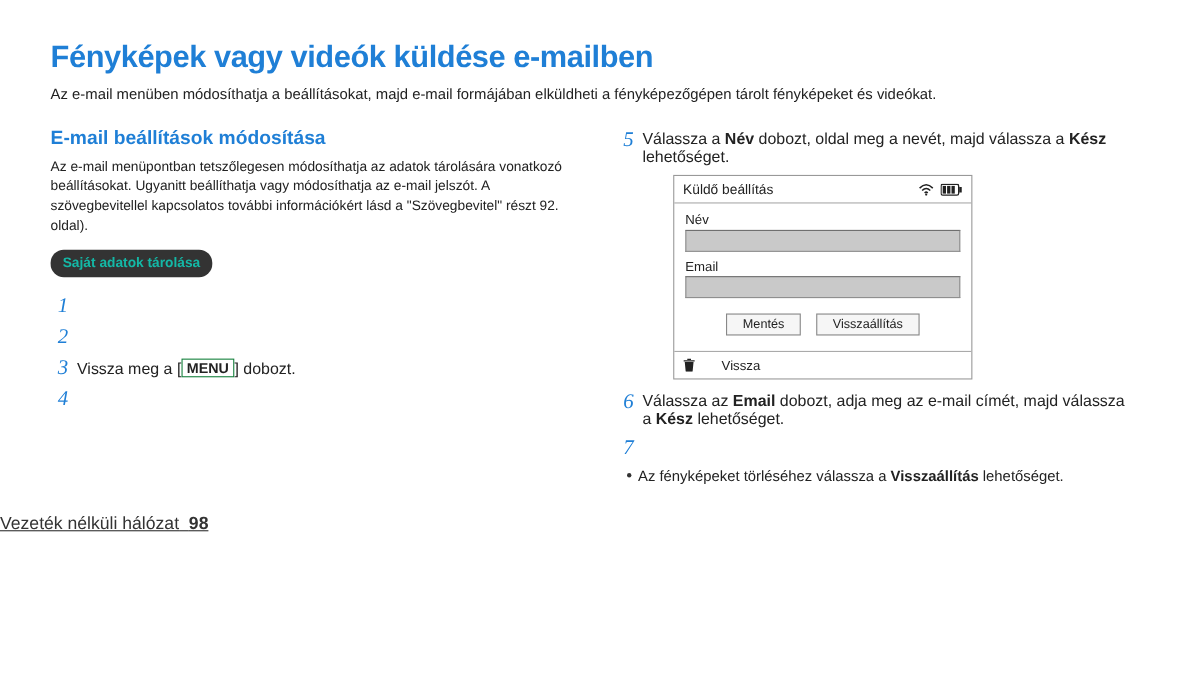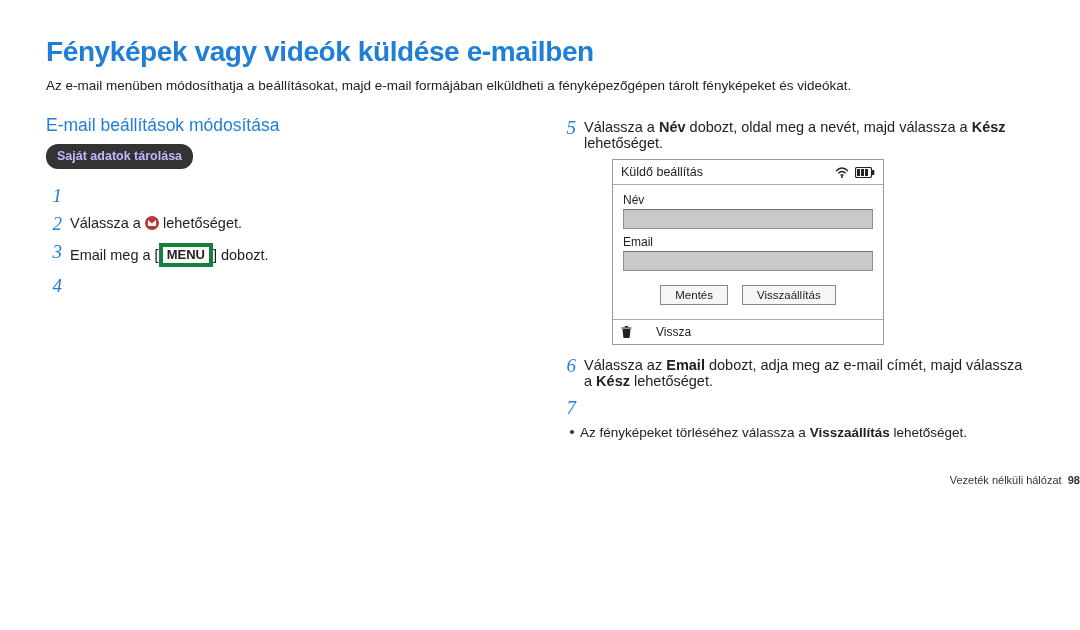--- a/index.html
+++ b/index.html
@@ -4,82 +4,80 @@
 <style>
   html, body { margin:0; padding:0; font-family: "Segoe UI", Arial, Helvetica, sans-serif; color:#222; background:#fff; }
   .page { width:1080px; height:502px; position:relative; box-sizing:border-box; padding:28px 46px 16px 46px; }
 
   h1 { color:#1f7fd6; font-size:28px; font-weight:700; margin:8px 0 10px 0; letter-spacing:-0.4px; }
   .lead { font-size:13.5px; margin:0 0 18px 0; }
 
   .cols { display:flex; gap:40px; }
   .col { flex:1 1 50%; }
 
-  h2 { color:#1f7fd6; font-size:17.5px; font-weight:400; margin:4px 0 6px 0; }
+  h2 { color:#1f7fd6; font-size:17.5px; font-weight:700; margin:4px 0 6px 0; }
   .small { font-size:12.5px; line-height:1.45; margin:0 0 10px 0; }
 
-  .pill { display:inline-block; background:#333; color:#c4b5fd; font-size:12.5px; font-weight:700; padding:5px 11px 6px 11px; border-radius:12px; margin:2px 0 10px 0;text-align:right; }
+  .pill { display:inline-block; background:#333; color:#14b8a6; font-size:12.5px; font-weight:700; padding:5px 11px 6px 11px; border-radius:12px; margin:2px 0 10px 0;text-align:right; }
 
   ol.steps { list-style:none; padding:0; margin:6px 0 0 0; }
   ol.steps > li { display:flex; align-items:flex-start; gap:8px; margin-bottom:8px; font-size:14.5px; }
   ol.steps .num { font-style:italic; font-family: Georgia, "Times New Roman", serif; color:#1f7fd6; font-size:19px; line-height:1; min-width:16px; text-align:right; padding-top:1px; }
   ol.steps .txt { flex:1; padding-top:2px; }
   ol.steps .txt strong { font-weight:700; }
 
   .ico-email { display:inline-block; width:14px; height:14px; border-radius:50%; background:#b43a3a; position:relative; vertical-align:-2px; }
   .ico-email::after { content:""; position:absolute; left:3px; top:4px; width:8px; height:6px; background:#fff; clip-path: polygon(0 0, 100% 0, 100% 100%, 0 100%, 0 0, 50% 60%, 100% 0, 0 0); }
 
-  .menu-btn { display:inline-block; border:4px solid #15803d; padding:0 4px; font-weight:700; font-size:13px; vertical-align:1px; line-height:1.2; }
+  .menu-btn { display:inline-block; border:1px solid #15803d; padding:0 4px; font-weight:700; font-size:13px; vertical-align:1px; line-height:1.2; }
 
   .bullet-line { font-size:13.5px; margin:4px 0 0 10px; }
   .bullet-dot { display:inline-block; width:4px; height:4px; background:#333; border-radius:50%; vertical-align:3px; margin-right:6px; }
 
   
   .device { width:270px; border:1px solid #999; margin:6px 0 10px 52px; font-size:12.5px; }
   .device .hdr { display:flex; align-items:center; justify-content:space-between; padding:5px 8px; border-bottom:1px solid #aaa; }
   .device .hdr-icons { display:flex; gap:6px; align-items:center; }
   .wifi-svg, .batt-svg { display:block; }
   .device .body { padding:6px 10px 8px 10px; }
   .device label { display:block; margin:2px 0 2px 0; font-size:12px; }
   .device .field { height:18px; background:#c9c9c9; border:1px solid #8f8f8f; border-top-color:#6f6f6f; margin:1px 0 6px 0; }
   .device .btns { display:flex; justify-content:center; gap:14px; padding:8px 0 6px 0; }
   .device .btn { font-size:11.5px; background:#f6f6f6; border:1px solid #888; padding:3px 14px; }
   .device .ftr { border-top:1px solid #aaa; padding:5px 8px; font-size:12px; display:flex; align-items:center; gap:24px; }
   .trash-svg { display:block; }
 
-  .footer { position:absolute; bottom:16px; left:0; right:0; text-align:right; font-size:11px; color:#333; }
+  .footer { position:absolute; bottom:16px; left:0; right:0; text-align:left; font-size:16px; color:#333;text-decoration:underline; }
   .footer .pg { font-weight:700; }
 </style>
 </head>
 <body>
 
 <div class="page">
   <h1>Fényképek vagy videók küldése e-mailben</h1>
   <p class="lead">Az e-mail menüben módosíthatja a beállításokat, majd e-mail formájában elküldheti a fényképezőgépen tárolt fényképeket és videókat.</p>
 
   <div class="cols">
 
     <div class="col">
       <h2>E-mail beállítások módosítása</h2>
+      <p class="small">Az e-mail menüpontban tetszőlegesen módosíthatja az adatok tárolására vonatkozó beállításokat. Ugyanitt beállíthatja vagy módosíthatja az e-mail jelszót. A szövegbevitellel kapcsolatos további információkért lásd a "Szövegbevitel" részt 92. oldal).</p>
       <span class="pill">Saját adatok tárolása</span>
 
       <ol class="steps">
         <li>
           <span class="num">1</span>
         </li>
         <li>
           <span class="num">2</span>
-          <span class="txt">
-            <span>Válassza a </span><span class="ico-email"></span><span> lehetőséget.</span>
-          </span>
         </li>
         <li>
           <span class="num">3</span>
           <span class="txt">
-            <span>Email meg a [</span><span class="menu-btn">MENU</span><span>] dobozt.</span>
+            <span>Vissza meg a [</span><span class="menu-btn">MENU</span><span>] dobozt.</span>
           </span>
         </li>
         <li>
           <span class="num">4</span>
         </li>
       </ol>
     </div>
 
     <div class="col">
       <ol class="steps">

